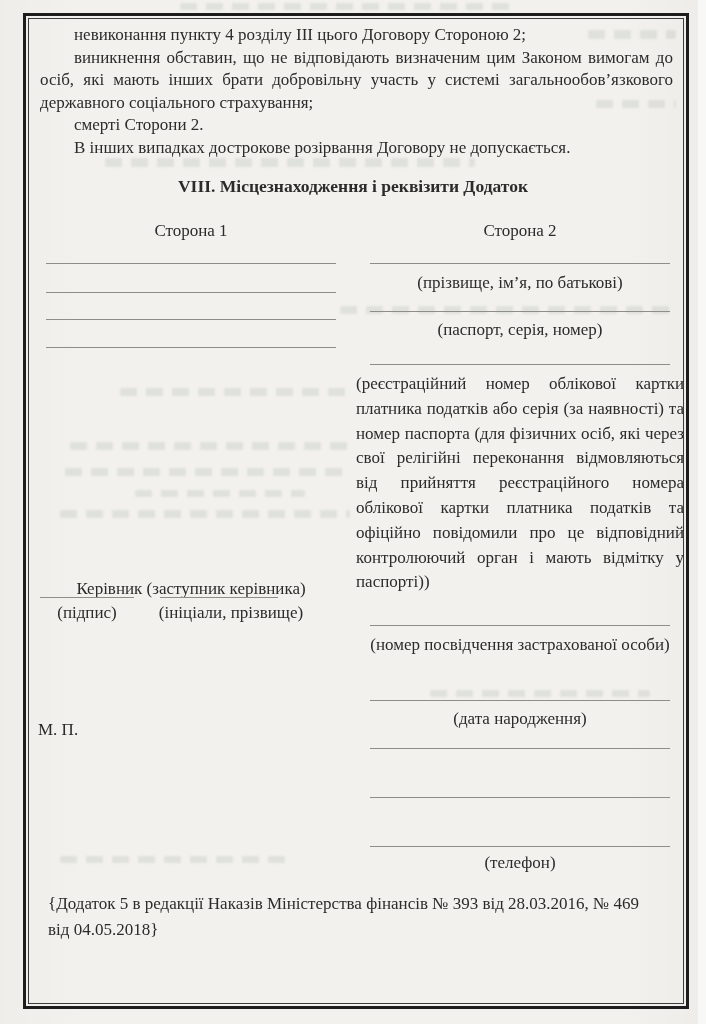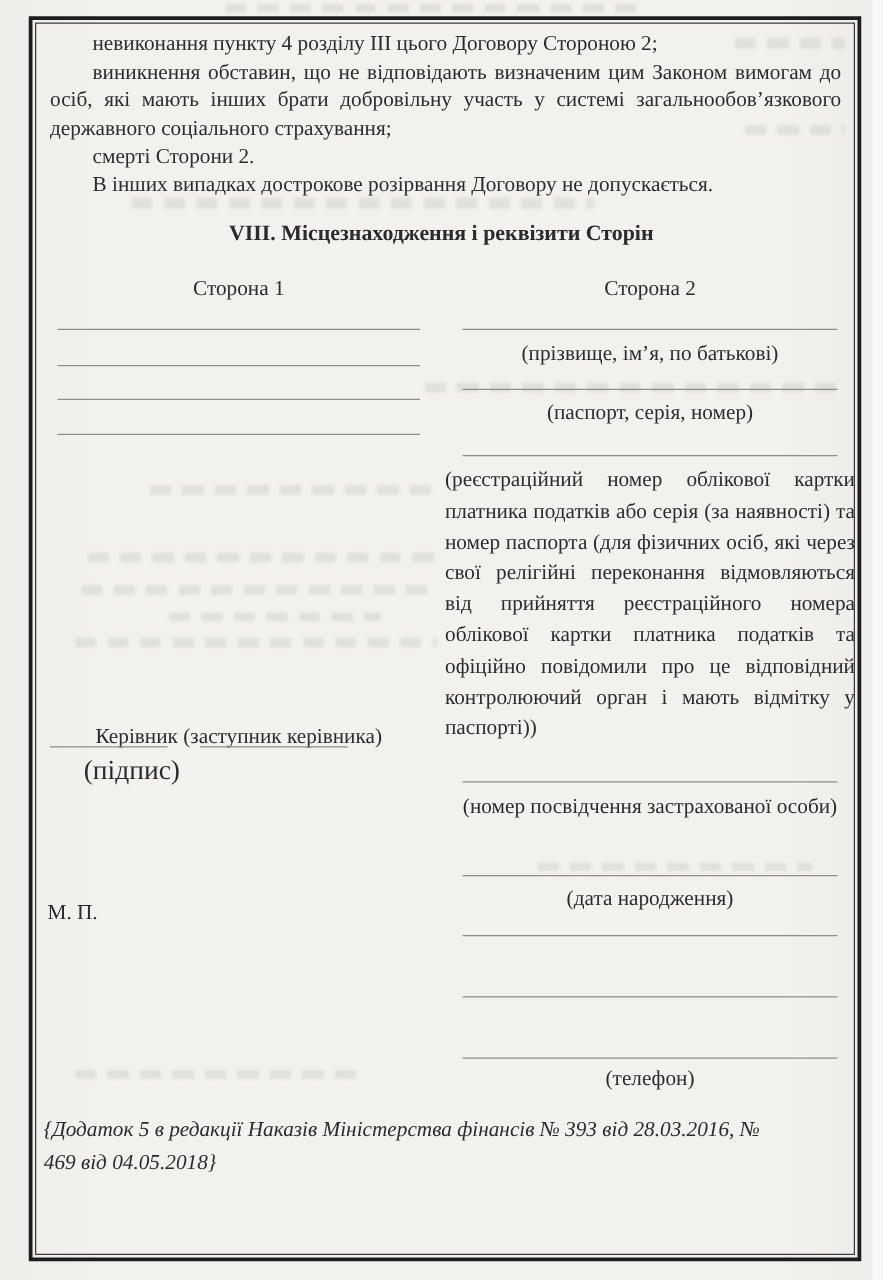--- a/index.html
+++ b/index.html
@@ -37,26 +37,26 @@
   .fill-line{border-bottom:1px solid #8f8d88;height:0;}
   .l-line{left:46px;width:290px;}
   .r-line{left:370px;width:300px;}
 
   .field-label{left:356px;width:328px;font-size:17px;line-height:21px;text-align:center;}
   .field-label.justify{text-align:justify;line-height:24.8px;}
 
   .role-label{left:46px;top:538px;width:290px;text-align:center;font-size:17px;margin-top:41px;}
   .sig-line-a{left:40px;top:597px;width:94px;}
   .sig-line-b{left:160px;top:597px;width:118px;}
-  .sig-label{top:603px;font-size:22px;text-align:right;}
+  .sig-label{top:603px;font-size:17px;text-align:center;}
   .sig-label.a{left:30px;width:114px;}
   .sig-label.b{left:148px;width:166px;}
   .seal{left:38px;top:720px;font-size:17px;}
 
-  .footnote{left:35px;top:891px;width:602px;font-style:italic;font-size:17px;line-height:26px;}
+  .footnote{left:48px;top:891px;width:602px;font-size:17px;line-height:26px;}
 
   
   .ghost{
     position:absolute;border-radius:2px;filter:blur(1.3px);opacity:.5;
     background:repeating-linear-gradient(90deg, rgba(148,158,144,.38) 0 17px, rgba(148,158,144,0) 17px 26px);
   }
 </style>
 </head>
 <body>
 
@@ -81,21 +81,21 @@
     <div class="frame-inner"></div>
   </div>
 
   <div class="abs intro">
     <p>невиконання пункту 4 розділу III цього Договору Стороною 2;</p>
     <p>виникнення обставин, що не відповідають визначеним цим Законом вимогам до осіб, які мають інших брати добровільну участь у системі загальнообов’язкового державного соціального страхування;</p>
     <p>смерті Сторони 2.</p>
     <p>В інших випадках дострокове розірвання Договору не допускається.</p>
   </div>
 
-  <div class="abs section-title">VIII. Місцезнаходження і реквізити Сторін</div>
+  <div class="abs section-title">VIII. Місцезнаходження і реквізити Додаток</div>
 
   <div class="abs col-header p1-header">Сторона 1</div>
   <div class="abs col-header p2-header">Сторона 2</div>
 
   <div class="abs fill-line l-line" style="top:263px;"></div>
   <div class="abs fill-line l-line" style="top:292px;"></div>
   <div class="abs fill-line l-line" style="top:319px;"></div>
   <div class="abs fill-line l-line" style="top:347px;"></div>
 
   <div class="abs fill-line r-line" style="top:263px;"></div>
@@ -117,17 +117,18 @@
 
   <div class="abs fill-line r-line" style="top:797px;"></div>
 
   <div class="abs fill-line r-line" style="top:846px;"></div>
   <div class="abs field-label" style="top:852px;">(телефон)</div>
 
   <div class="abs role-label">Керівник (заступник керівника)</div>
   <div class="abs fill-line sig-line-a"></div>
   <div class="abs fill-line sig-line-b"></div>
   <div class="abs sig-label a">(підпис)</div>
+  <div class="abs sig-label b">(ініціали, прізвище)</div>
   <div class="abs seal">М. П.</div>
 
   <div class="abs footnote">{Додаток 5 в редакції Наказів Міністерства фінансів № 393 від 28.03.2016, № 469 від 04.05.2018}</div>
 
 </div>
 
 </body></html>

